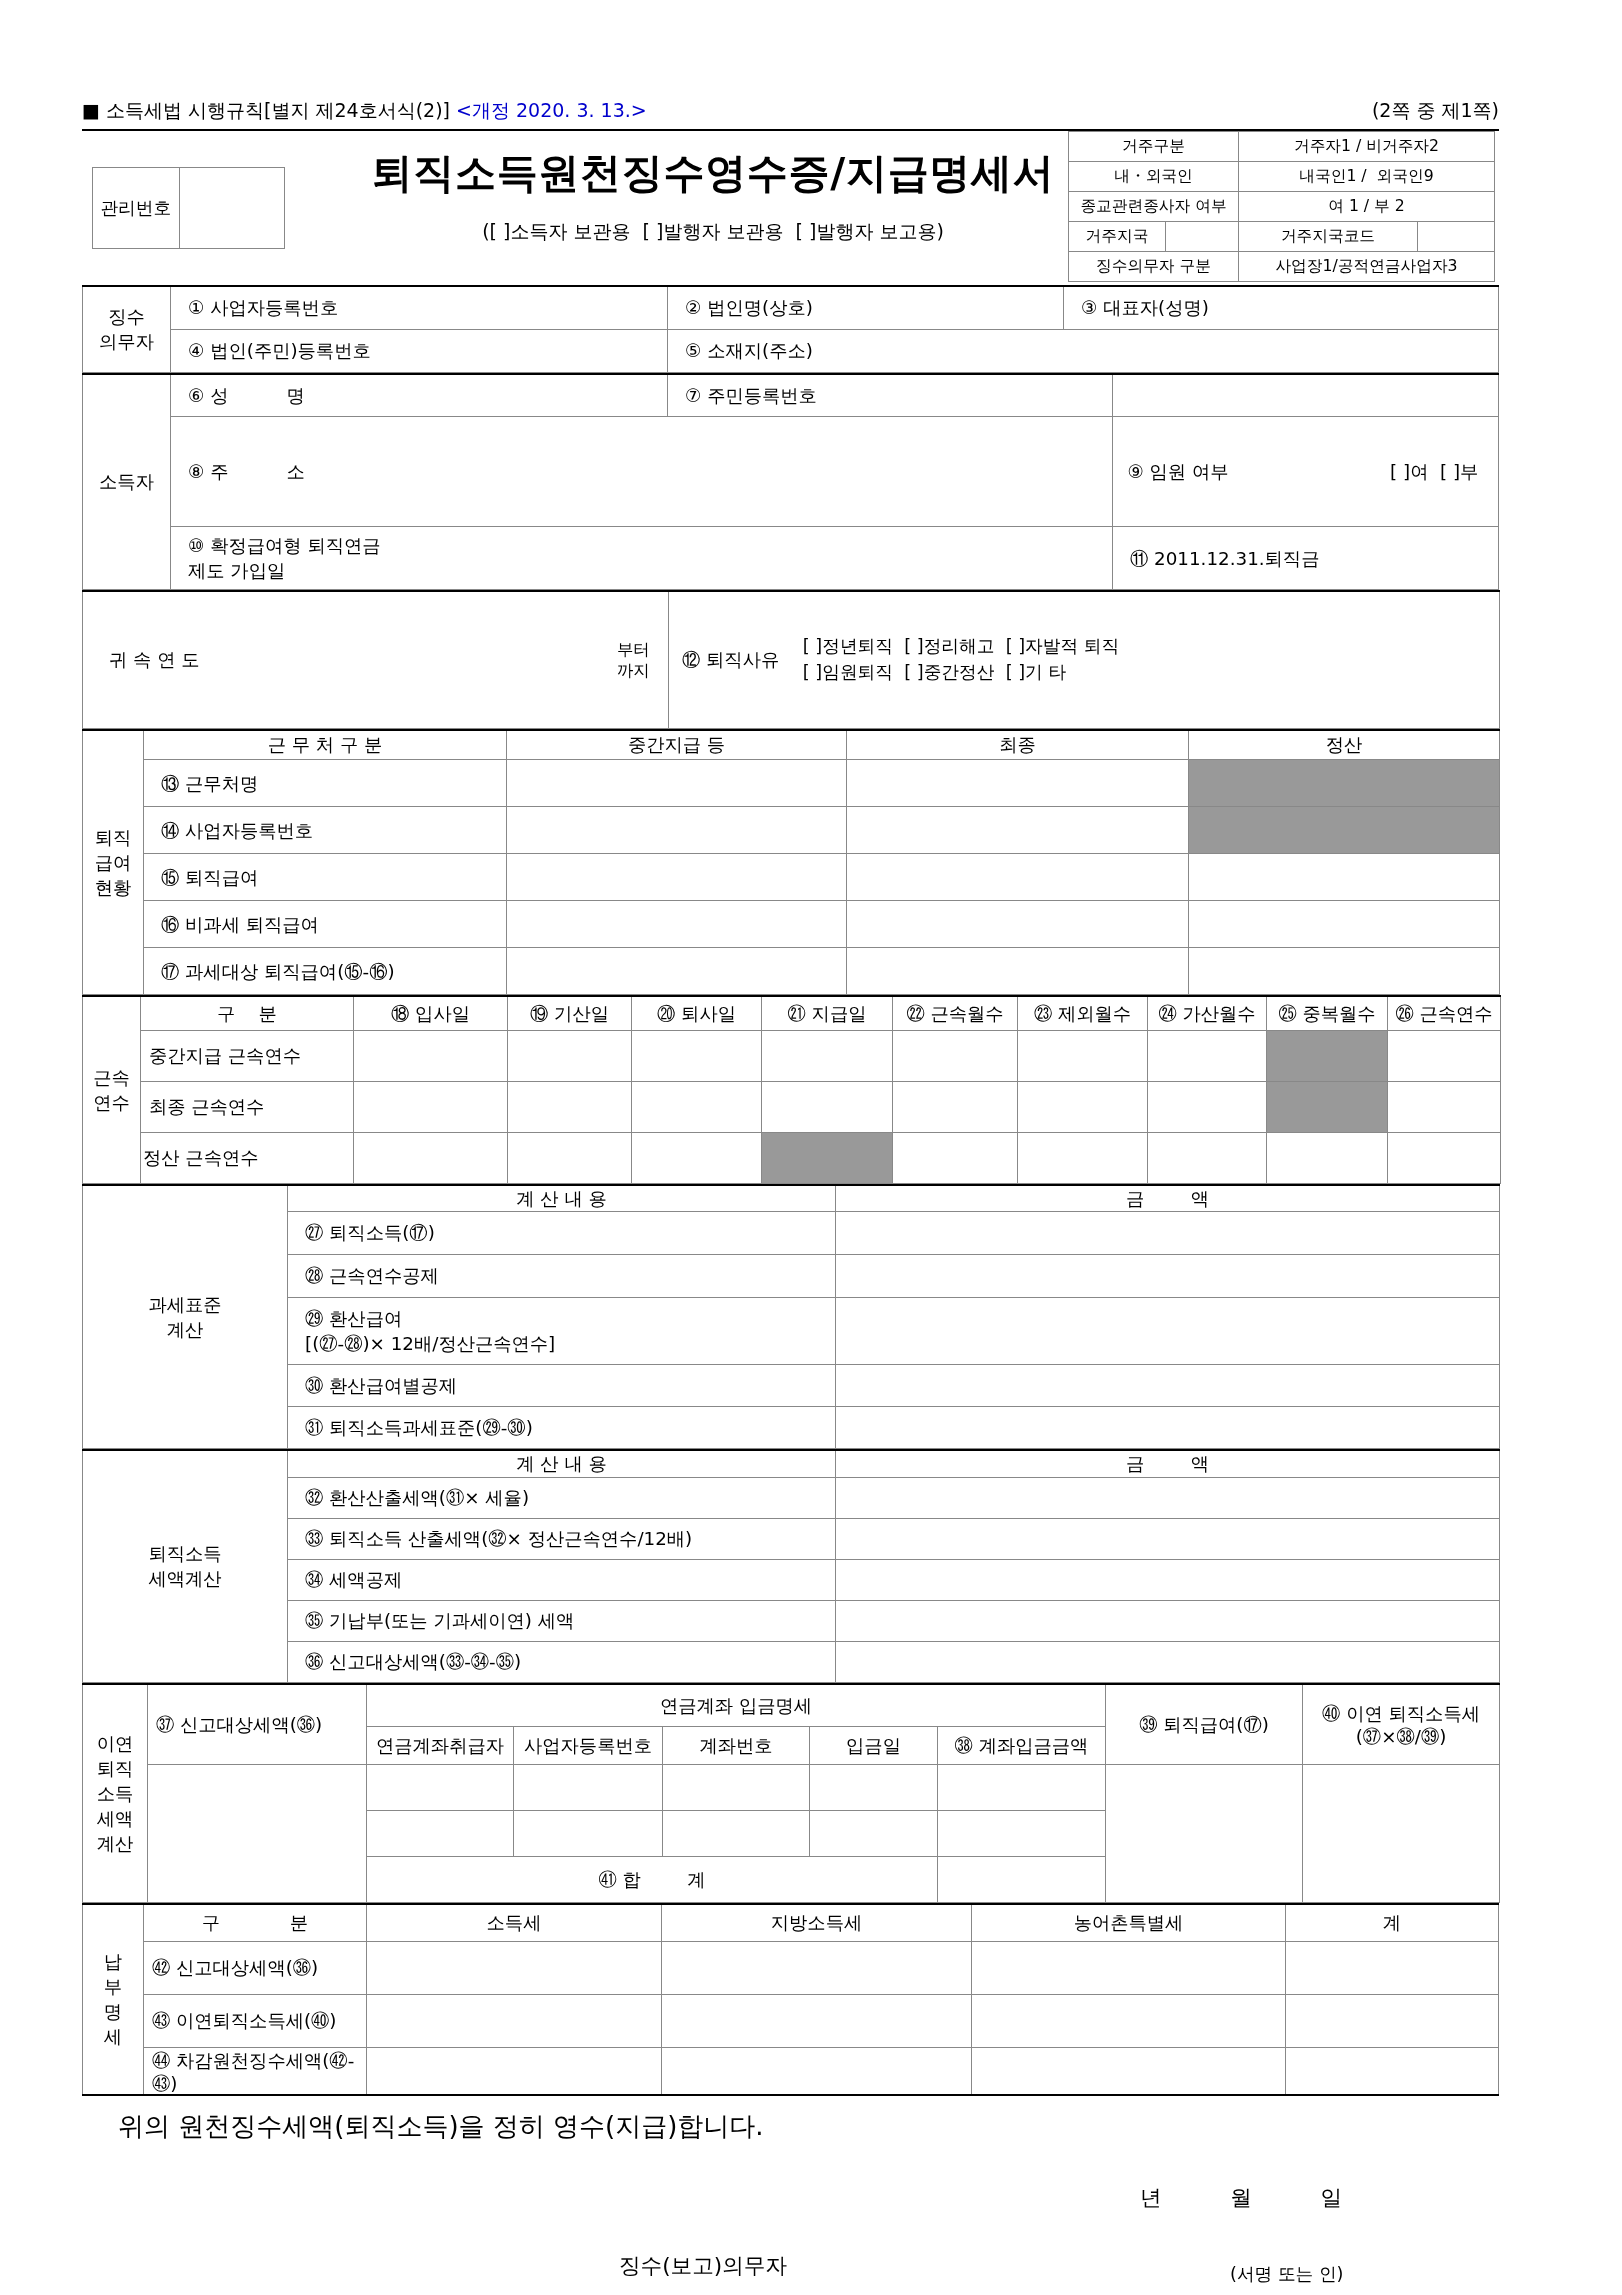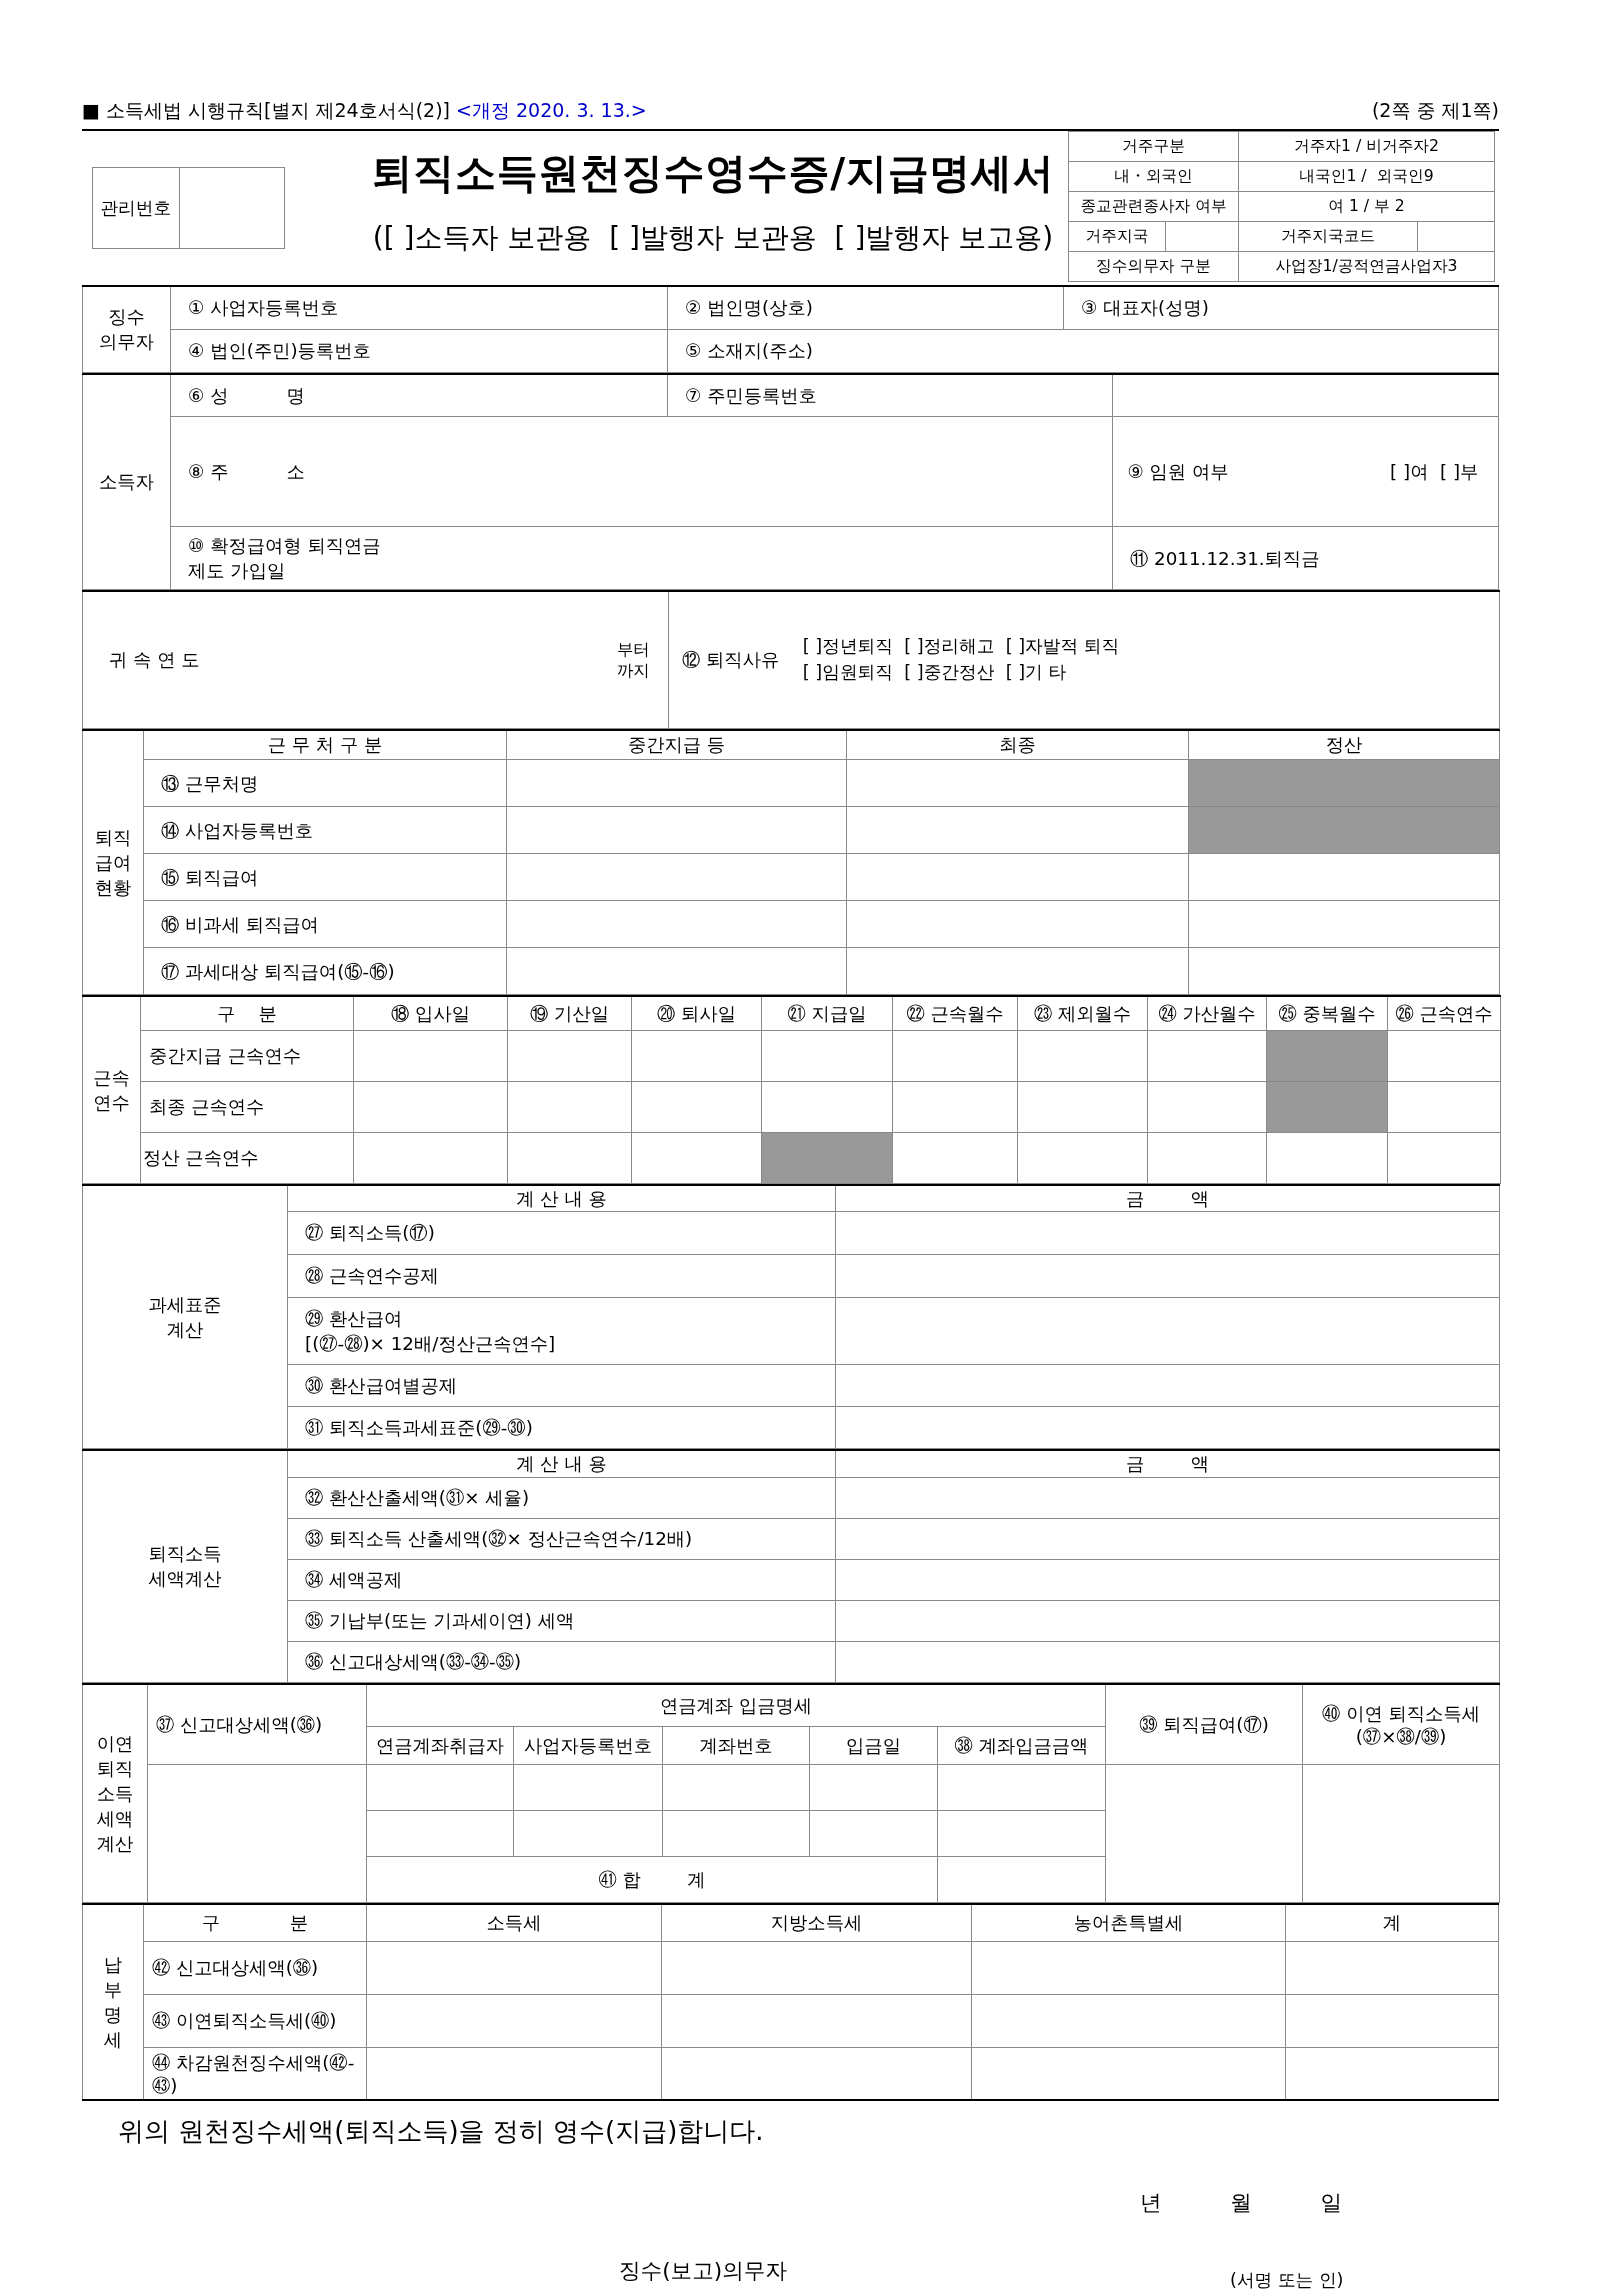--- a/index.html
+++ b/index.html
@@ -16,21 +16,21 @@
   .hdr .rev { color:#0000cc; }
   .hdr .pg  { font-size:19px; }
   
   .title-block { position:relative; height:154px; }
   .mgmt { position:absolute; left:9.8px; top:36px; display:flex; height:82px; }
   .mgmt .m-label { width:88px; border:0.7px solid #888; display:flex;
                    align-items:center; justify-content:center; font-size:17.7px; }
   .mgmt .m-value { width:105px; border:0.7px solid #888; border-left:none; }
   .title-wrap { position:absolute; left:196px; width:870px; text-align:center; top:14.4px; }
   .doc-title { font-size:41px; font-weight:bold; letter-spacing:0.7px; }
-  .doc-subtitle { font-size:28px; margin-top:18.3px; white-space:pre-wrap; }
+  .doc-subtitle { font-size:19px; margin-top:18.3px; white-space:pre-wrap; }
   .res-box { position:absolute; right:4px; top:0; width:425px;
              border-collapse:collapse; table-layout:fixed; }
   .res-box td { border:0.7px solid #888; height:30px; text-align:center;
                 font-size:15.7px; white-space:pre-wrap; overflow:hidden; }
   
   table.t { width:1417px; border-collapse:collapse; table-layout:fixed;
             border-left:0.7px solid #888; border-right:0.7px solid #888;
             border-top:2px solid #000; }
   table.t:last-of-type { border-bottom:2px solid #000; }
   table.tI { border-bottom:2px solid #000; }
@@ -467,21 +467,21 @@
       <td></td>
       <td></td>
     </tr>
     <tr style="height:53px">
       <td class="rl f23" style="padding-left:7.9px">㊸ 이연퇴직소득세(㊵)</td>
       <td></td>
       <td></td>
       <td></td>
       <td></td>
     </tr>
-    <tr style="height:53px">
+    <tr style="height:47px">
       <td class="rl f20" style="padding-left:7.9px">㊹ 차감원천징수세액(㊷-㊸)</td>
       <td></td>
       <td></td>
       <td></td>
       <td></td>
     </tr>
   </tbody>
     </table>
 
   <div class="foot-statement">위의 원천징수세액(퇴직소득)을 정히 영수(지급)합니다.</div>

